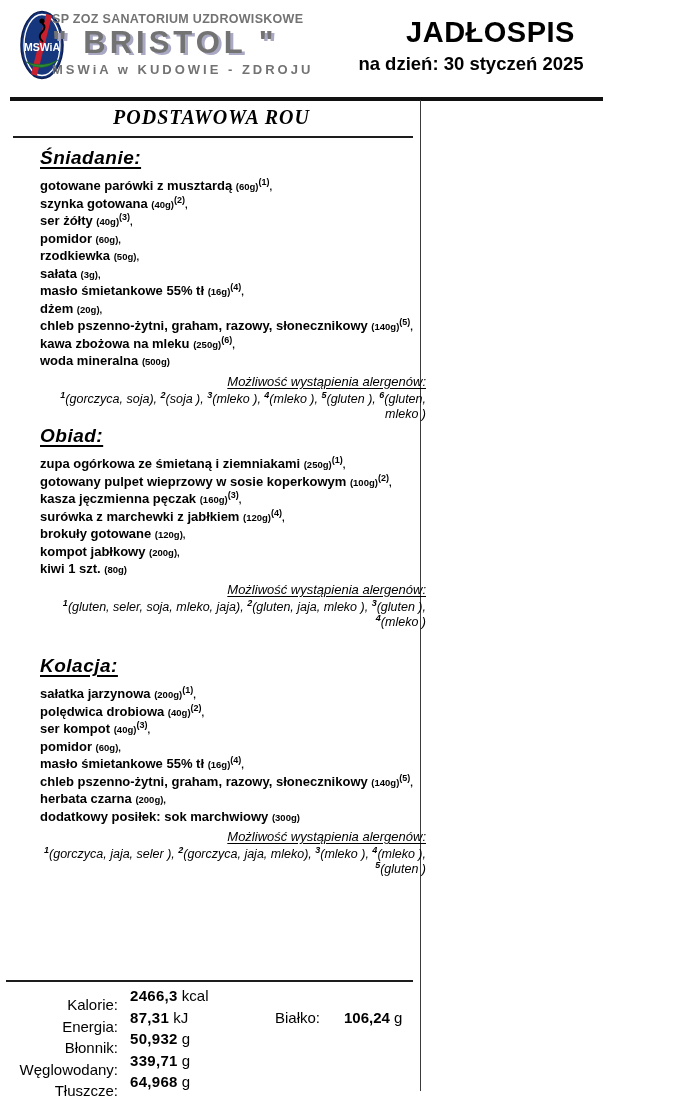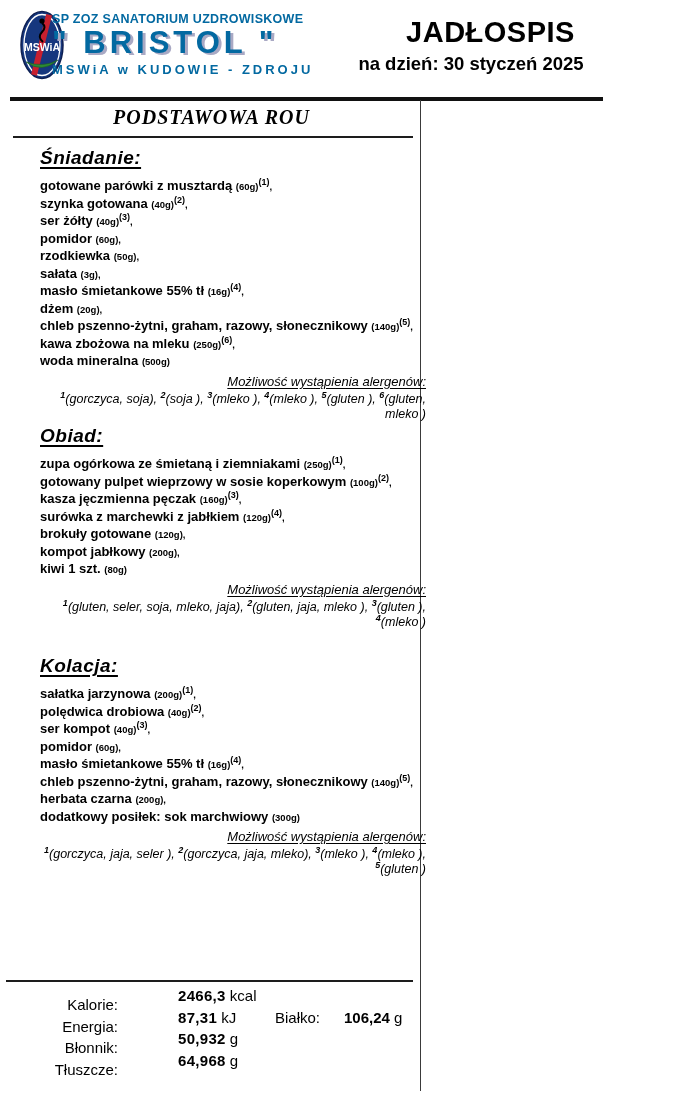--- a/index.html
+++ b/index.html
@@ -1,21 +1,21 @@
 <!DOCTYPE html>
 <html lang="pl"><head>
 <meta charset="utf-8">
 <style>
   html,body{margin:0;padding:0;background:#fff;}
   .page{position:relative;width:692px;height:1108px;background:#ffffff;
         font-family:"Liberation Sans",sans-serif;color:#000;overflow:hidden;}
 
   
   .logo{position:absolute;left:20px;top:10px;}
-  .org{position:absolute;left:52px;top:12px;width:215px;text-align:center;color:#0369a1;}
+  .org{position:absolute;left:52px;top:12px;width:215px;text-align:center;color:#737373;}
   .org-line1{font-size:12.5px;font-weight:bold;white-space:nowrap;letter-spacing:0.3px;}
   .org-name{font-size:31px;font-weight:bold;letter-spacing:4px;white-space:nowrap;
             line-height:1.05;margin-top:1px;text-shadow:3px 2px 0 #a9a9c4;}
   .org-line3{font-size:13px;font-weight:bold;letter-spacing:3px;white-space:nowrap;margin-top:2px;}
   .jadlospis{position:absolute;left:398px;top:16px;width:185px;text-align:center;
              font-size:29px;font-weight:bold;letter-spacing:0.5px;}
   .date-line{position:absolute;left:356px;top:53px;width:230px;text-align:center;
              font-size:18.5px;font-weight:bold;white-space:nowrap;}
 
   
@@ -38,21 +38,21 @@
   .portion{font-size:9.5px;}
   .item-line sup{font-size:9px;font-weight:bold;line-height:0;}
   .allergen-block{margin-top:3px;text-align:right;font-style:italic;font-size:12.5px;line-height:15px;}
   .allergen-heading{font-size:13px;text-decoration:underline;text-underline-offset:2px;margin-bottom:3px;}
   .allergen-text sup{font-size:9px;font-weight:bold;line-height:0;}
 
   
   .nutrition{position:absolute;left:0;top:987px;width:413px;}
   .nutr-row{position:relative;height:21.5px;font-size:15px;}
   .nutr-label{position:absolute;left:0;top:0;width:118px;text-align:right;margin-top:9px;}
-  .nutr-value{position:absolute;left:130px;top:0;white-space:nowrap;margin-left:48px;}
+  .nutr-value{position:absolute;left:130px;top:0;white-space:nowrap;}
   .nutr-value b{letter-spacing:0.3px;}
   .nutr-extra{position:absolute;left:240px;top:0;white-space:nowrap;}
   .nutr-extra .nl{display:inline-block;width:80px;text-align:right;margin-right:24px;}
 
   
   .logo text{font-family:"Liberation Sans",sans-serif;}
 </style>
 </head>
 <body>
 
@@ -142,18 +142,22 @@
       <div class="nutr-row">
         <span class="nutr-label">Energia:</span>
         <span class="nutr-value"><b>87,31</b> kJ</span>
         <span class="nutr-extra"><span class="nl">Białko:</span><b>106,24</b> g</span>
       </div>
       <div class="nutr-row">
         <span class="nutr-label">Błonnik:</span>
         <span class="nutr-value"><b>50,932</b> g</span>
       </div>
       <div class="nutr-row">
+        <span class="nutr-label">Węglowodany:</span>
+        <span class="nutr-value"><b>339,71</b> g</span>
+      </div>
+      <div class="nutr-row">
         <span class="nutr-label">Tłuszcze:</span>
         <span class="nutr-value"><b>64,968</b> g</span>
       </div>
     </div>
 
 </div>
 
 </body></html>

